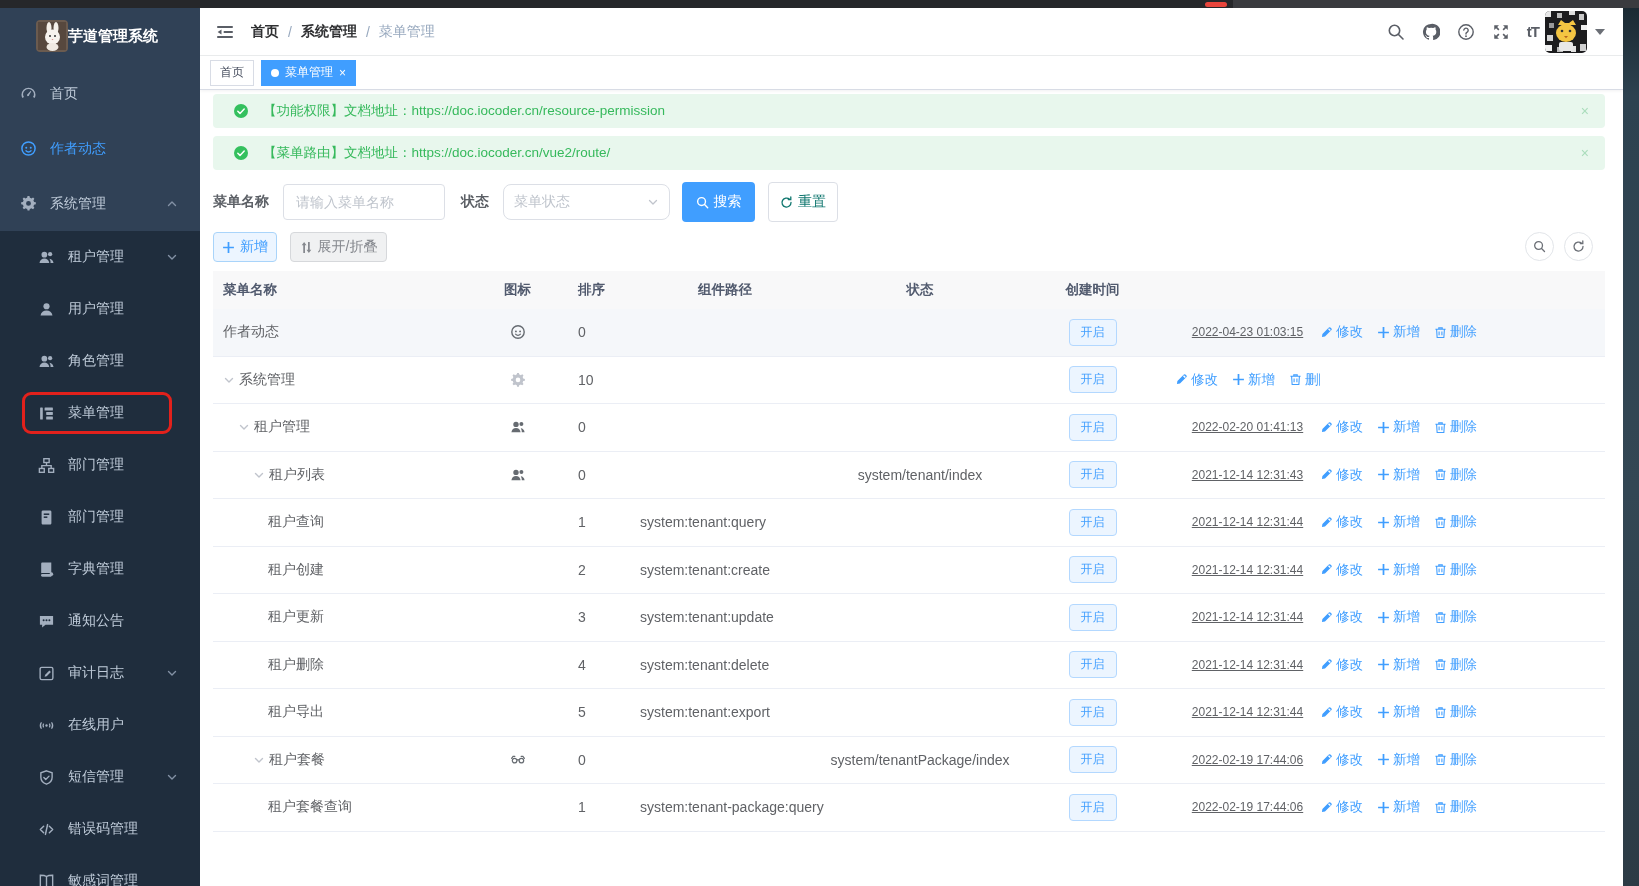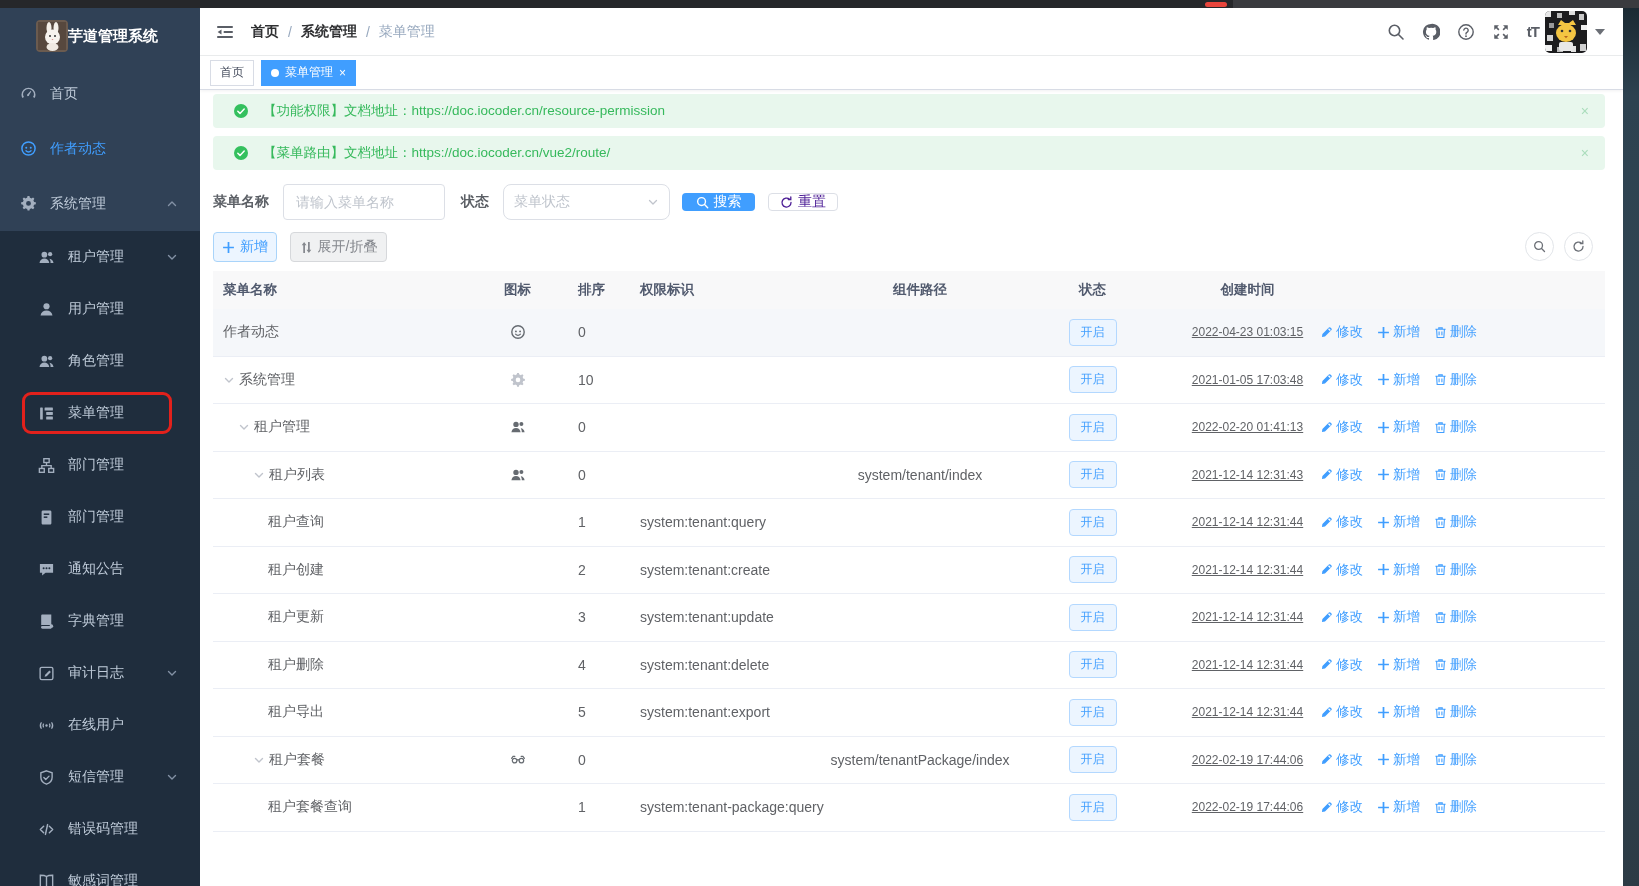--- a/index.html
+++ b/index.html
@@ -84,25 +84,25 @@
   .filter-row { margin-top:14px; height:36px; display:flex; align-items:center; }
   .f-label { font-weight:bold; color:#5c6066; font-size:14px; }
   .f-input { width:162px; height:36px; border:1px solid #dcdfe6; border-radius:4px; margin-left:14px;
     padding:0 12px; font-size:14px; color:#606266; outline:none; font-family:inherit; }
   .f-input::placeholder { color:#bfc4cc; }
   .f-label.second { margin-left:16px; }
   .f-select { width:167px; height:36px; border:1px solid #dcdfe6; border-radius:8px; margin-left:14px;
     display:flex; align-items:center; padding:0 10px; color:#bfc4cc; cursor:pointer; }
   .f-select .sel-arrow { margin-left:auto; width:12px; height:12px; color:#c0c4cc; display:inline-flex; }
   .f-select .sel-arrow svg { width:100%; height:100%; }
-  .btn { height:18px; border-radius:4px; display:inline-flex; align-items:center; justify-content:center;
+  .btn { height:40px; border-radius:4px; display:inline-flex; align-items:center; justify-content:center;
     font-size:14px; cursor:pointer; border:1px solid transparent; gap:5px; }
   .btn svg { width:13px; height:13px; }
   .btn-primary { background:#409eff; color:#fff; width:73px; margin-left:12px; }
-  .btn-plain { background:#fff; border-color:#dcdfe6; color:#4c1d95; width:70px; margin-left:13px; }
+  .btn-plain { background:#fff; border-color:#dcdfe6; color:#0f766e; width:70px; margin-left:13px; }
 
   
   .toolbar-row { margin-top:12px; height:30px; display:flex; align-items:center; position:relative; }
   .btn-add { height:30px; background:#ecf5ff; border:1px solid #a9d4fa; color:#409eff; width:64px; margin-left:0; }
   .btn-toggle { height:30px; background:#f0f1f2; border:1px solid #d6d8db; color:#85888e; width:97px; margin-left:13px; }
   .tool-circles { position:absolute; right:12px; top:0; display:flex; gap:10px; }
   .circle-btn { width:29px; height:29px; border-radius:50%; border:1px solid #e2e5e9; background:#fff;
     display:flex; align-items:center; justify-content:center; color:#6b6f76; cursor:pointer; }
   .circle-btn svg { width:13px; height:13px; }
 
@@ -261,37 +261,37 @@
               <path d="M3.4 2.6c0-.7.6-1.3 1.3-1.3h6.6c.7 0 1.3.6 1.3 1.3v10.8c0 .7-.6 1.3-1.3 1.3H4.7c-.7 0-1.3-.6-1.3-1.3z"></path>
               <rect x="5.4" y="4.2" width="5.2" height="1.4" fill="#1f2d3d"></rect>
               <rect x="5.4" y="7" width="3.4" height="1.4" fill="#1f2d3d"></rect>
             </svg>
           </span>
           <span class="mi-label">部门管理</span>
         </div>
         <div class="menu-item child">
           <span class="icon">
             <svg viewBox="0 0 16 16" fill="currentColor">
+              <path d="M3 2.6c0-.6.5-1.1 1.1-1.1h8.4v9.7H4.1c-.4 0-.8.1-1.1.3z"></path>
+              <path d="M4.1 12.2h8.4v2.6H4.1a1.3 1.3 0 0 1 0-2.6z"></path>
+              <circle cx="12.6" cy="12.4" r="1.7"></circle>
+            </svg>
+          </span>
+          <span class="mi-label">字典管理</span>
+        </div>
+        <div class="menu-item child">
+          <span class="icon">
+            <svg viewBox="0 0 16 16" fill="currentColor">
               <path d="M1.8 2.8h12.4v8.2H7.1L3.9 13.6v-2.6H1.8z"></path>
               <circle cx="5.3" cy="6.9" r=".95" fill="#1f2d3d"></circle>
               <circle cx="8" cy="6.9" r=".95" fill="#1f2d3d"></circle>
               <circle cx="10.7" cy="6.9" r=".95" fill="#1f2d3d"></circle>
             </svg>
           </span>
           <span class="mi-label">通知公告</span>
-        </div>
-        <div class="menu-item child">
-          <span class="icon">
-            <svg viewBox="0 0 16 16" fill="currentColor">
-              <path d="M3 2.6c0-.6.5-1.1 1.1-1.1h8.4v9.7H4.1c-.4 0-.8.1-1.1.3z"></path>
-              <path d="M4.1 12.2h8.4v2.6H4.1a1.3 1.3 0 0 1 0-2.6z"></path>
-              <circle cx="12.6" cy="12.4" r="1.7"></circle>
-            </svg>
-          </span>
-          <span class="mi-label">字典管理</span>
         </div>
         <div class="menu-item child">
           <span class="icon">
             <svg viewBox="0 0 16 16" fill="none" stroke="currentColor" stroke-width="1.3">
               <rect x="2" y="2.2" width="12" height="11.6" rx="1.5"></rect>
               <path d="M10.7 5.2l-3.9 3.9-.6 2 2-.6 3.9-3.9z" fill="currentColor" stroke="none"></path>
             </svg>
           </span>
           <span class="mi-label">审计日志</span>
           <span class="arrow down">
@@ -509,21 +509,20 @@
               </svg>
           </div>
         </div>
       </div>
 
       <div class="table">
         <div class="tgrid thead" id="thead">
             <div class="th c-name">菜单名称</div>
             <div class="th c-icon">图标</div>
             <div class="th c-order">排序</div>
-            <div class="th c-perm">权限标识</div>
             <div class="th c-comp">组件路径</div>
             <div class="th c-status">状态</div>
             <div class="th c-date">创建时间</div>
           </div>
         <div id="tbody">
             <div class="tgrid trow hover">
               <div class="td name" style="padding-left:10px">
                 <span>作者动态</span>
               </div>
               <div class="td icon-td">
@@ -570,21 +569,20 @@
                     <path fill-rule="evenodd" d="M9.4 1.2l.4 1.7c.5.1 1 .3 1.4.6l1.6-.9 1.2 1.2-.9 1.6c.3.4.5.9.6 1.4l1.7.4v1.8l-1.7.4c-.1.5-.3 1-.6 1.4l.9 1.6-1.2 1.2-1.6-.9c-.4.3-.9.5-1.4.6l-.4 1.7H7.6l-.4-1.7c-.5-.1-1-.3-1.4-.6l-1.6.9-1.2-1.2.9-1.6c-.3-.4-.5-.9-.6-1.4l-1.7-.4V7.2l1.7-.4c.1-.5.3-1 .6-1.4l-.9-1.6 1.2-1.2 1.6.9c.4-.3.9-.5 1.4-.6l.4-1.7h1.8zM8.5 5.9a2.3 2.3 0 1 0 0 4.6 2.3 2.3 0 0 0 0-4.6z" transform="translate(-.5 -.3)"></path>
                   </svg>
                 </span>
               </div>
               <div class="td order">10</div>
               <div class="td perm"></div>
               <div class="td comp"></div>
               <div class="td status">
                 <span class="pill">开启</span>
               </div>
-              <div class="td date">2021-01-05 17:03:48</div>
               <div class="td ops">
                 <a><svg viewBox="0 0 12 12" fill="currentColor">
                     <path d="M8.2 1.4a1 1 0 0 1 1.4 0l1 1a1 1 0 0 1 0 1.4l-6 6-2.8.4.4-2.8zM7.4 2.9l1.7 1.7.9-.9L8.3 2z"></path>
                   </svg>修改</a>
                 <a><svg viewBox="0 0 12 12" fill="currentColor">
                     <path d="M5.2 1h1.6v4.2H11v1.6H6.8V11H5.2V6.8H1V5.2h4.2z"></path>
                   </svg>新增</a>
                 <a><svg viewBox="0 0 12 12" fill="none" stroke="currentColor" stroke-width="1">
                     <path d="M1.3 3h9.4M4.4 3V1.7h3.2V3M2.4 3l.5 7.6h6.2L9.6 3M4.7 5v3.6M7.3 5v3.6"></path>
                   </svg>删除</a>

